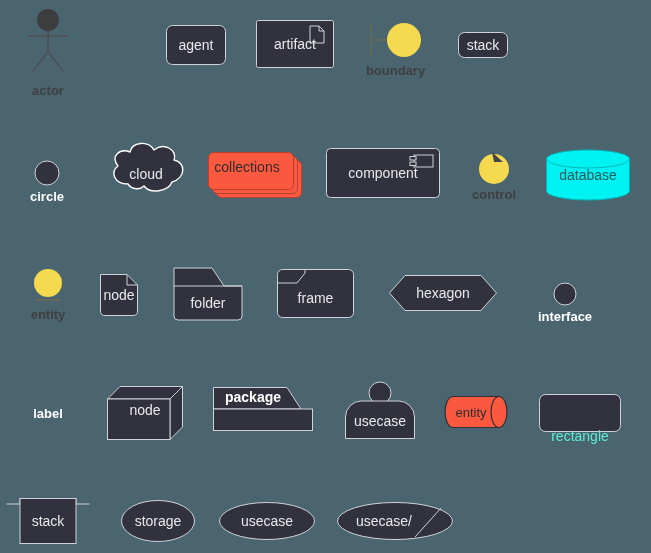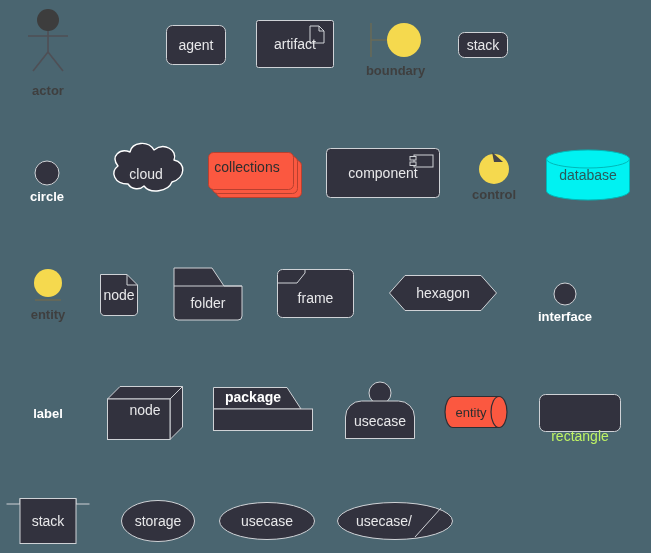--- a/index.html
+++ b/index.html
@@ -233,21 +233,21 @@
         </svg>
       </div>
       <div class="center lbl-in" style="color: rgb(46, 46, 46); padding-right: 10px; font-size: 13px;">entity</div>
     </div>
     <div class="cell" style="left: 539px; top: 394px; width: 82px; height: 38px;">
       <div style="position: absolute; left: 0px; top: 0px;">
         <svg width="82" height="38" viewBox="0 0 82 38">
           <rect x="0.5" y="0.5" width="81" height="37" rx="6" ry="6" fill="#32323e" stroke="#cfd2d6" stroke-width="1"></rect>
         </svg>
       </div>
-      <div class="center lbl-in" style="color: #bef264; margin-top: 42px;">rectangle</div>
+      <div class="center lbl-in" style="color: #5eead4; margin-top: 42px;">rectangle</div>
     </div>
     <div class="cell" style="left: 6px; top: 498px; width: 84px; height: 46px;">
       <div style="position: absolute; left: 0px; top: 0px;">
         <svg width="84" height="46" viewBox="0 0 84 46">
           <path d="M0.5 6 H14 V0.5" fill="none" stroke="#cfd2d6" stroke-width="1"></path>
           <path d="M83.5 6 H70 V0.5" fill="none" stroke="#cfd2d6" stroke-width="1"></path>
           <rect x="14" y="0.5" width="56" height="45" fill="#32323e" stroke="#cfd2d6" stroke-width="1"></rect>
         </svg>
       </div>
       <div class="center lbl-in" style="color: rgb(232, 232, 234);">stack</div>

